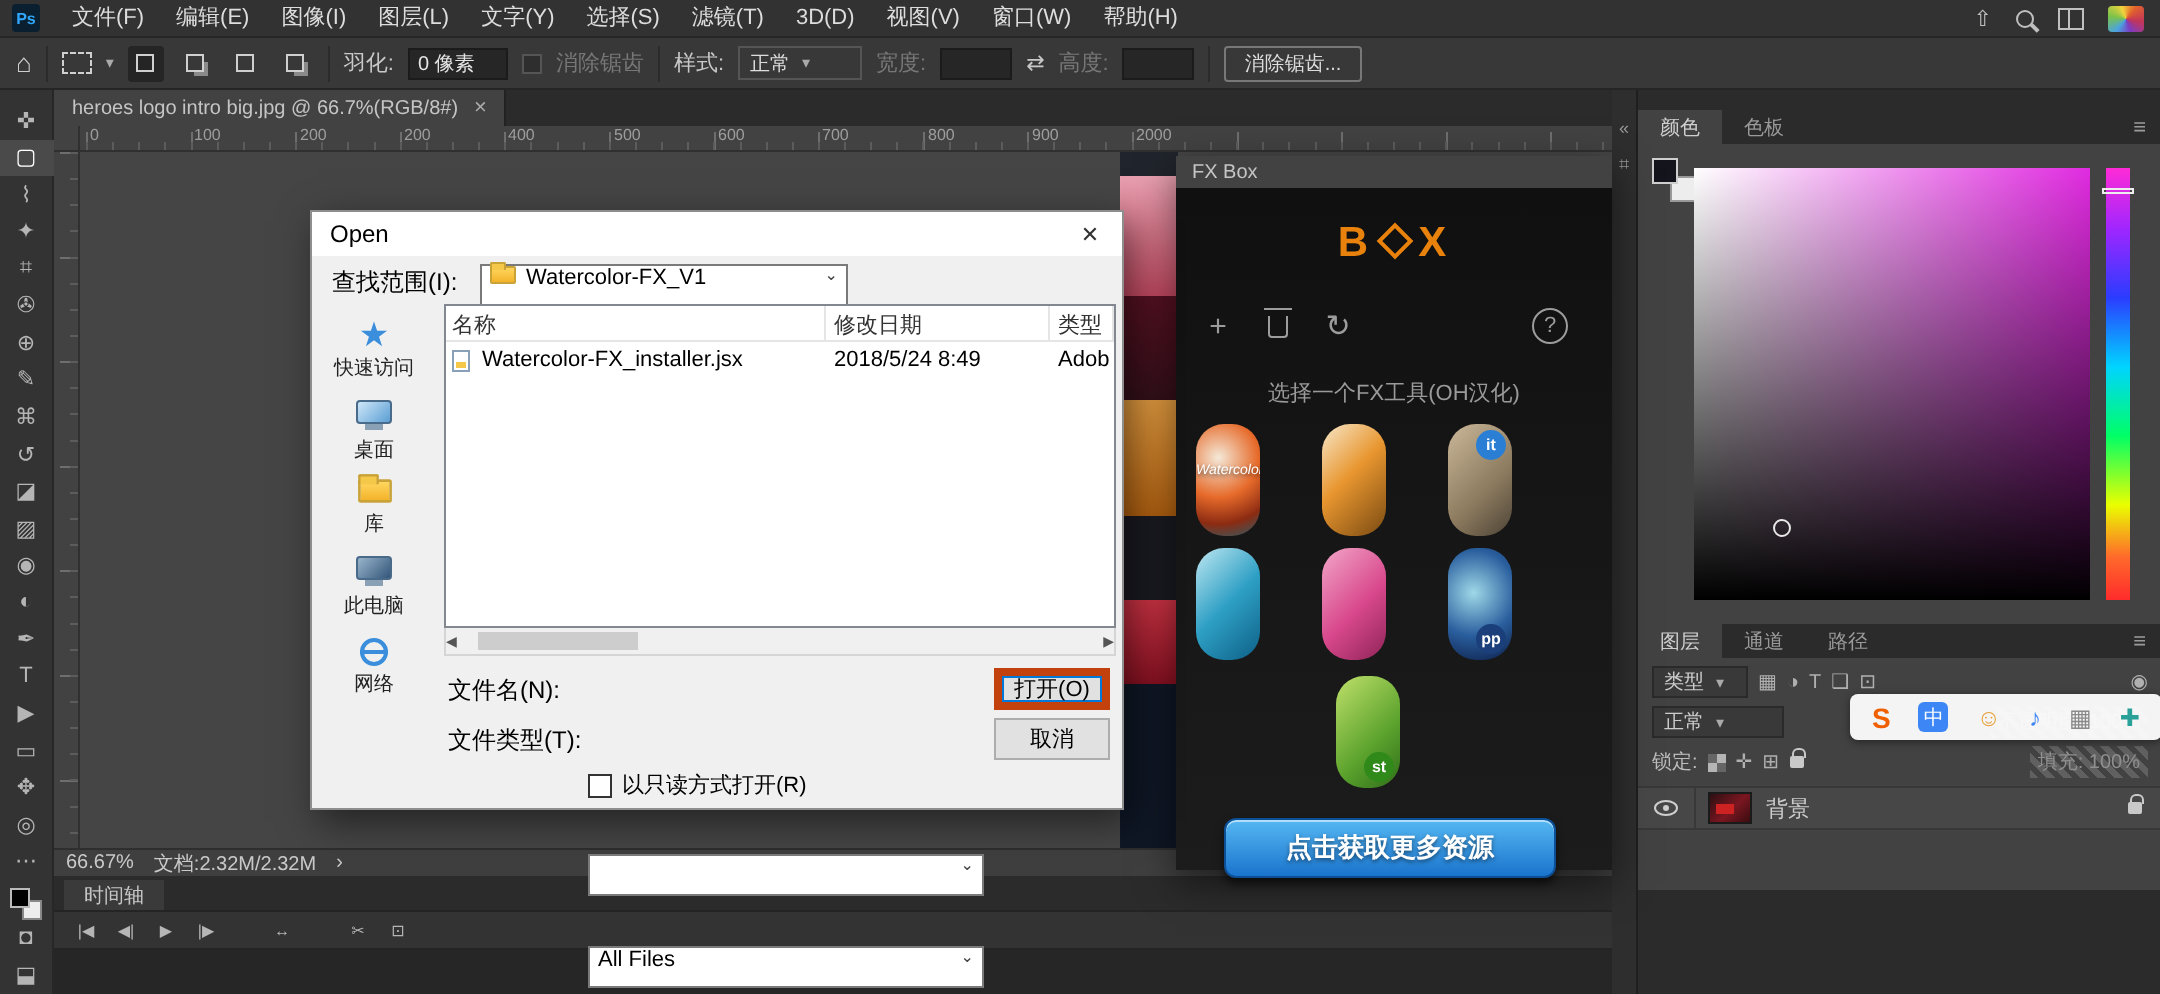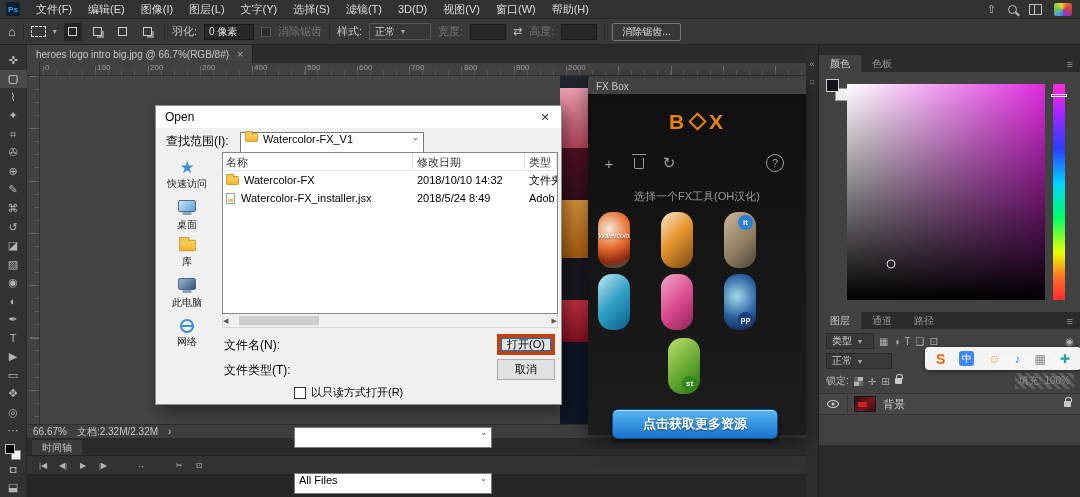--- a/index.html
+++ b/index.html
@@ -482,28 +482,20 @@
     </div>
 
     <div id="dlg-list">
       <div class="list-hdr">
         <span class="hcell c-name">名称</span>
         <span class="hcell c-date">修改日期</span>
         <span class="hcell c-type">类型</span>
       </div>
       <div class="list-row">
         <span class="c-name">
-            <span class="folder"></span>
-            <span>Watercolor-FX</span>
-          </span>
-        <span class="c-date">2018/10/10 14:32</span>
-        <span class="c-type">文件夹</span>
-      </div>
-      <div class="list-row">
-        <span class="c-name">
             <span class="fileicon"></span>
             <span>Watercolor-FX_installer.jsx</span>
           </span>
         <span class="c-date">2018/5/24 8:49</span>
         <span class="c-type">Adob</span>
       </div>
     </div>
     <div id="dlg-hscroll">
       <span>◀</span>
       <span class="scroll-thumb"></span>

